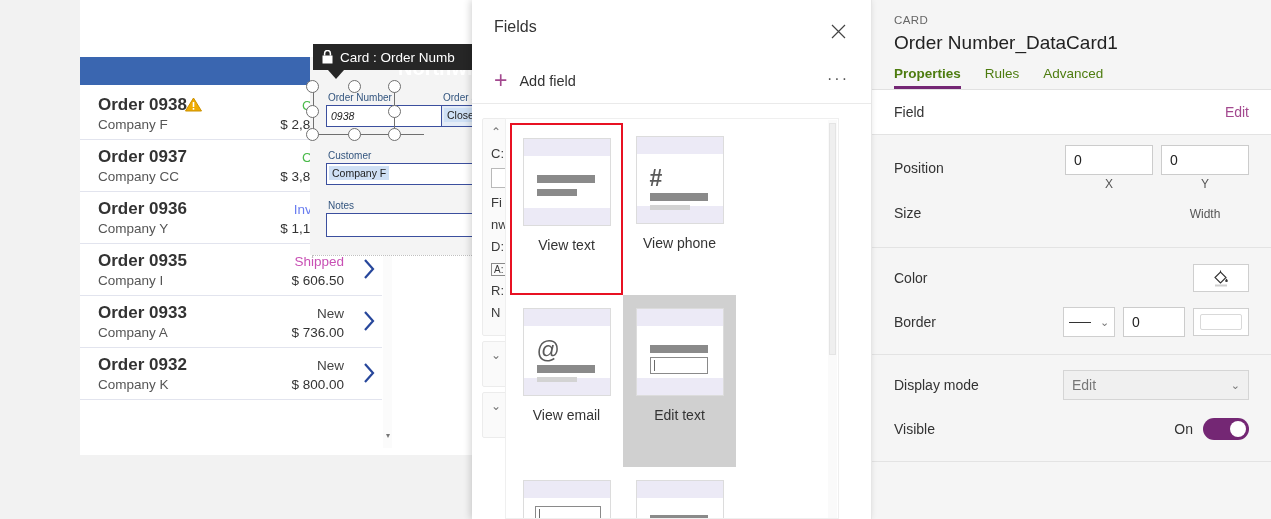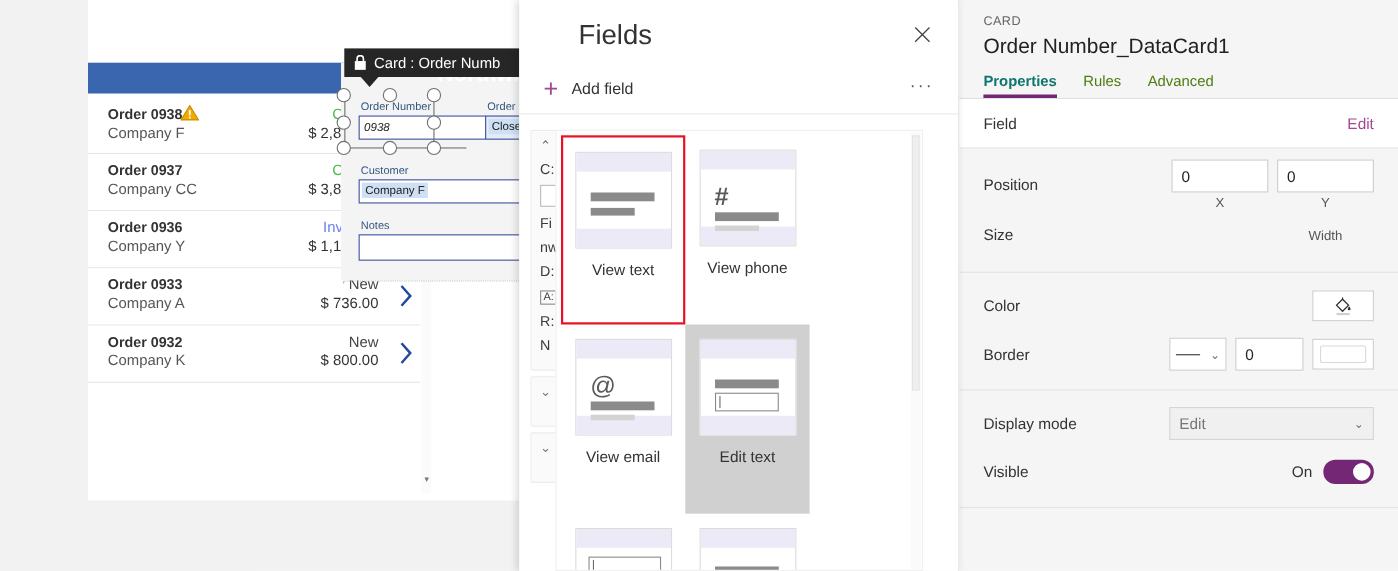--- a/index.html
+++ b/index.html
@@ -26,21 +26,21 @@
   #gallery{
     position:absolute; left:0; top:88px; width:302px; height:360px;
     background:#ffffff;
   }
   .gal-row{
     position:relative; height:52px; border-bottom:1px solid #e2e4ee;
     padding:7px 8px 0 18px; background:#fff;
   }
   .gal-l1{ display:flex; justify-content:space-between; align-items:baseline; padding-right:30px; }
   .gal-l2{ display:flex; justify-content:space-between; align-items:baseline; padding-right:30px; margin-top:2px;}
-  .g-order{ font-size:13px; font-weight:bold; color:#333; white-space:nowrap; position:relative;}
+  .g-order{ font-size:17px; font-weight:bold; color:#333; white-space:nowrap; position:relative;}
   .g-status{ font-size:13.5px; white-space:nowrap; }
   .g-company{ font-size:13.5px; color:#555; white-space:nowrap;}
   .g-amount{ font-size:13.5px; color:#333; white-space:nowrap;}
   .st-Closed{ color:#4aba4a; }
   .st-Invoiced{ color:#6a7ef0; }
   .st-Shipped{ color:#c850b4; }
   .st-New{ color:#444; }
   .chev{
     position:absolute; right:6px; top:14px; width:13px; height:22px;
     color:#27479b; font-size:22px; line-height:20px; font-weight:300;
@@ -102,21 +102,21 @@
 
   
   #fields-panel{
     position:absolute; left:472px; top:0; width:400px; height:519px;
     background:#ffffff; border-right:1px solid #e6e6e6;
     box-shadow:-2px 0 7px rgba(0,0,0,.16); z-index:10;
   }
   #fields-head{
     position:relative; height:58px; padding:18px 22px 0 22px;
   }
-  #fields-title{ font-size:25px; color:#333;margin-left:32px; }
+  #fields-title{ font-size:16px; color:#333; }
   #fields-close{
     position:absolute; right:20px; top:18px; width:26px; height:26px;
     display:flex; align-items:center; justify-content:center; cursor:pointer;
   }
   #addfield-row{
     position:relative; height:46px; display:flex; align-items:center;
     padding:0 22px; border-bottom:1px solid #eaeaea;
   }
   #addfield-plus{ color:#a3498f; font-size:23px; line-height:1; margin-right:12px; font-weight:300;}
   #addfield-label{ font-size:14.5px; color:#333; }
@@ -175,21 +175,21 @@
   
   #props{
     position:absolute; left:872px; top:0; width:399px; height:519px;
     background:#f5f5f5; font-size:14px; color:#333;
   }
   #props-head{ padding:14px 0 0 22px; }
   #props-kicker{ font-size:11.5px; color:#666; letter-spacing:.4px;}
   #props-name{ font-size:19px; color:#222; margin-top:6px;}
   #props-tabs{ display:flex; gap:24px; padding:0 0 0 22px; margin-top:12px;}
   .ptab{ font-size:13.5px; color:#4d7c0f; padding-bottom:8px; cursor:pointer; }
-  .ptab.active{ font-weight:bold; color:#0f766e; box-shadow:inset 0 -3px 0 #742774;}
+  .ptab.active{ font-weight:bold; color:#4d7c0f; box-shadow:inset 0 -3px 0 #742774;}
   #props-rule{ border-bottom:1px solid #e1e1e1; }
   .prow{
     display:flex; align-items:center; padding:0 22px; min-height:44px;
     position:relative;
   }
   .prow .plabel{ flex:1; font-size:14px; color:#333;}
   .sect{ border-bottom:1px solid #e3e3e3; }
   .sect.white{ background:#ffffff; }
   .edit-link{ color:#a3498f; font-size:14px; cursor:pointer;}
   .numbox{
@@ -265,20 +265,33 @@
             </svg></div>
         </div>
         <div class="gal-row">
           <div class="gal-l1">
             <span class="g-order">Order 0936</span>
             <span class="g-status st-Invoiced">Invoiced</span>
           </div>
           <div class="gal-l2">
             <span class="g-company">Company Y</span>
             <span class="g-amount">$ 1,170.00</span>
+          </div>
+          <div class="chev"><svg width="13" height="22" viewBox="0 0 13 22">
+              <path d="M2 2 L10 11 L2 20" fill="none" stroke="#27479b" stroke-width="2.2"></path>
+            </svg></div>
+        </div>
+        <div class="gal-row">
+          <div class="gal-l1">
+            <span class="g-order">Order 0935</span>
+            <span class="g-status st-Shipped">Shipped</span>
+          </div>
+          <div class="gal-l2">
+            <span class="g-company">Company I</span>
+            <span class="g-amount">$ 606.50</span>
           </div>
           <div class="chev"><svg width="13" height="22" viewBox="0 0 13 22">
               <path d="M2 2 L10 11 L2 20" fill="none" stroke="#27479b" stroke-width="2.2"></path>
             </svg></div>
         </div>
         <div class="gal-row">
           <div class="gal-l1">
             <span class="g-order">Order 0933</span>
             <span class="g-status st-New">New</span>
           </div>

